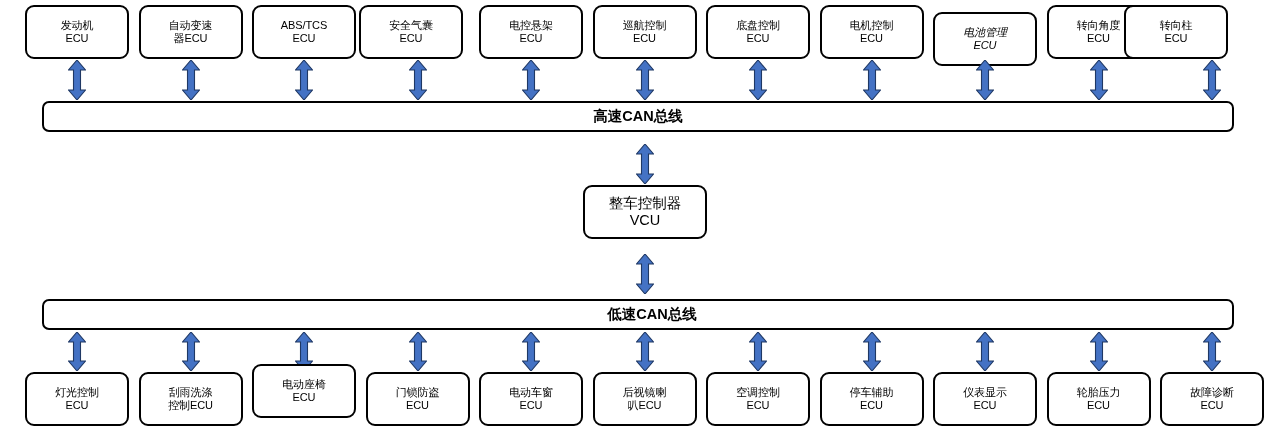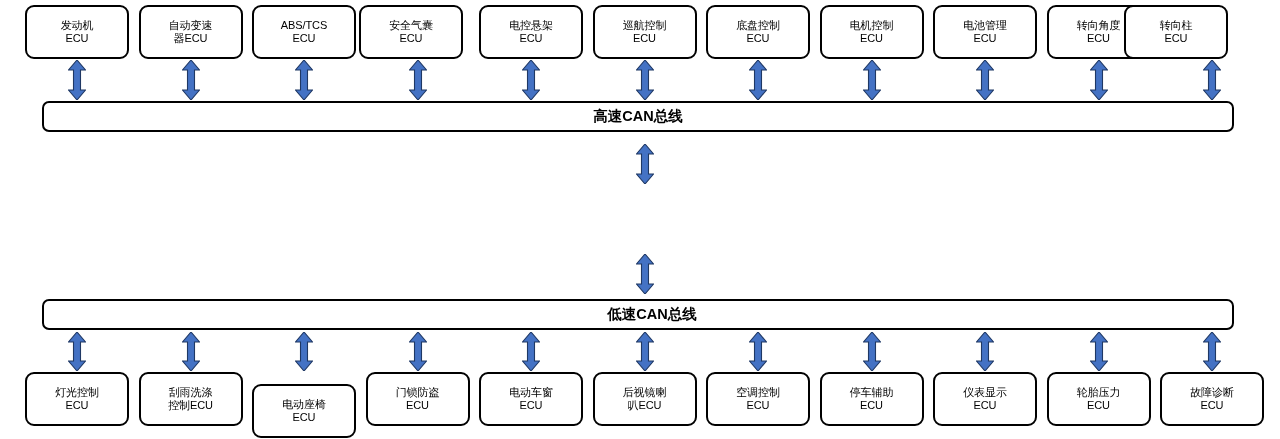--- a/index.html
+++ b/index.html
@@ -121,21 +121,21 @@
         <span class="l2">ECU</span>
       </div>
       <div class="ecu-box" style="left: 706px; top: 5px;">
         <span class="l1">底盘控制</span>
         <span class="l2">ECU</span>
       </div>
       <div class="ecu-box" style="left: 819.5px; top: 5px;">
         <span class="l1">电机控制</span>
         <span class="l2">ECU</span>
       </div>
-      <div class="ecu-box" style="left: 933px; top: 5px;">
+      <div class="ecu-box" style="left: 933px; top: 12px; font-style: italic;">
         <span class="l1">电池管理</span>
         <span class="l2">ECU</span>
       </div>
       <div class="ecu-box" style="left: 1046.5px; top: 5px;">
         <span class="l1">转向角度</span>
         <span class="l2">ECU</span>
       </div>
       <div class="ecu-box" style="left: 1124px; top: 5px;">
         <span class="l1">转向柱</span>
         <span class="l2">ECU</span>
@@ -203,20 +203,24 @@
   <div class="bus-bar" id="bus-hs">
     <span>高速CAN总线</span>
   </div>
 
   <div class="arrow" id="arrow-hs-vcu" style="left:636px; top:144px; height:40px;">
     <svg viewBox="0 0 18 40" preserveAspectRatio="none">
       <polygon points="9,0 17.5,10 12.5,10 12.5,30 17.5,30 9,40 0.5,30 5.5,30 5.5,10 0.5,10" fill="#4472C4" stroke="#1F3864" stroke-width="1.1"></polygon>
     </svg>
   </div>
 
+  <div class="vcu-box">
+    <span class="l1">整车控制器</span>
+    <span class="l2">VCU</span>
+  </div>
 
   <div class="arrow" id="arrow-vcu-ls" style="left:636px; top:254px; height:40px;">
     <svg viewBox="0 0 18 40" preserveAspectRatio="none">
       <polygon points="9,0 17.5,10 12.5,10 12.5,30 17.5,30 9,40 0.5,30 5.5,30 5.5,10 0.5,10" fill="#4472C4" stroke="#1F3864" stroke-width="1.1"></polygon>
     </svg>
   </div>
 
   <div class="bus-bar" id="bus-ls">
     <span>低速CAN总线</span>
   </div>
@@ -281,21 +285,21 @@
 
   <div id="ls-nodes">
       <div class="ecu-box" style="left: 25px; top: 372px;">
         <span class="l1">灯光控制</span>
         <span class="l2">ECU</span>
       </div>
       <div class="ecu-box" style="left: 138.5px; top: 372px;">
         <span class="l1">刮雨洗涤</span>
         <span class="l2">控制ECU</span>
       </div>
-      <div class="ecu-box" style="left: 252px; top: 384px;">
+      <div class="ecu-box" style="left: 252px; top: 364px;">
         <span class="l1">电动座椅</span>
         <span class="l2">ECU</span>
       </div>
       <div class="ecu-box" style="left: 365.5px; top: 372px;">
         <span class="l1">门锁防盗</span>
         <span class="l2">ECU</span>
       </div>
       <div class="ecu-box" style="left: 479px; top: 372px;">
         <span class="l1">电动车窗</span>
         <span class="l2">ECU</span>

